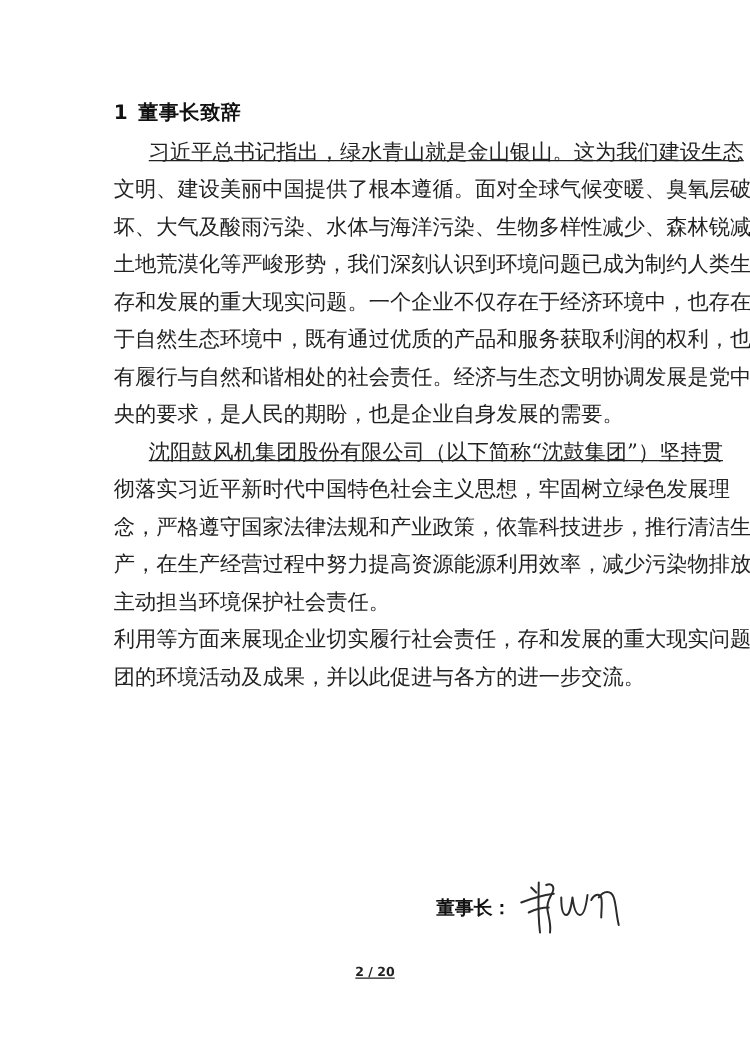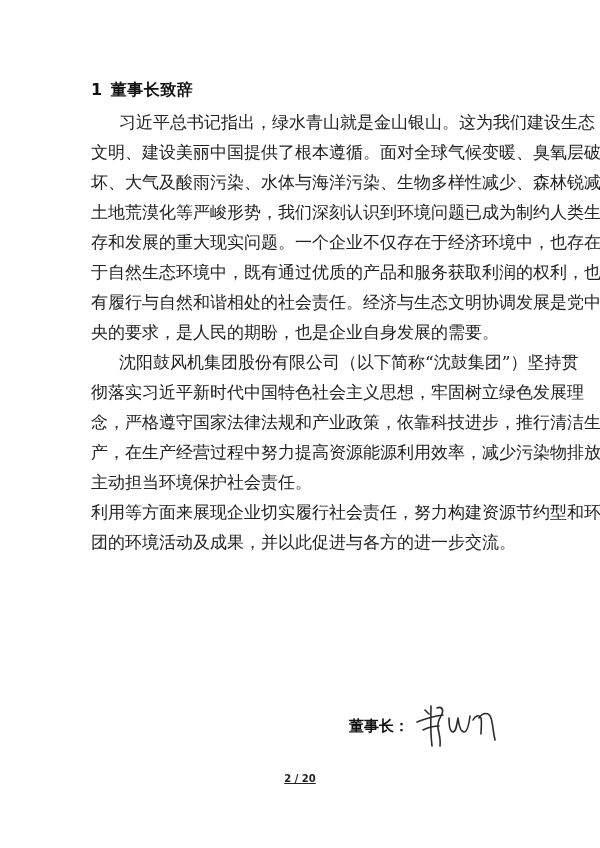--- a/index.html
+++ b/index.html
@@ -13,21 +13,21 @@
     font-weight:bold; font-size:16px; color:#111; letter-spacing:0.5px;
   }
   .heading .num { margin-right:8px; }
   .body {
     position:absolute; left:91px; top:107px; width:417px;
   }
   .line {
     height:30px; line-height:30px; font-size:17px; white-space:nowrap;
     text-align:justify; text-align-last:justify; color:#222;
   }
-  .line.indent { padding-left:28px; }
+  .line.indent { padding-left:28px;text-decoration:underline; }
   .line.last { text-align-last:left; }
   .sig {
     position:absolute; left:349px; top:700px; display:flex; align-items:center;
   }
   .sig-label {
     font-family:"DejaVu Sans","Liberation Sans",sans-serif; font-weight:bold; font-size:15px; color:#111;
   }
   .sig-img { margin-left:4px; }
   .pagenum {
     position:absolute; left:0; width:600px; top:773px; text-align:center;
@@ -52,21 +52,21 @@
     <div class="line">于自然生态环境中，既有通过优质的产品和服务获取利润的权利，也</div>
     <div class="line">有履行与自然和谐相处的社会责任。经济与生态文明协调发展是党中</div>
     <div class="line last">央的要求，是人民的期盼，也是企业自身发展的需要。</div>
 
     <div class="line indent">沈阳鼓风机集团股份有限公司（以下简称“沈鼓集团”）坚持贯</div>
     <div class="line">彻落实习近平新时代中国特色社会主义思想，牢固树立绿色发展理</div>
     <div class="line">念，严格遵守国家法律法规和产业政策，依靠科技进步，推行清洁生</div>
     <div class="line">产，在生产经营过程中努力提高资源能源利用效率，减少污染物排放，</div>
     <div class="line last">主动担当环境保护社会责任。</div>
 
-    <div class="line">利用等方面来展现企业切实履行社会责任，努力构建资源节约型和环</div>
+    <div class="line">利用等方面来展现企业切实履行社会责任，存和发展的重大现实问题</div>
     <div class="line last">团的环境活动及成果，并以此促进与各方的进一步交流。</div>
   </div>
 
   <div class="sig">
     <span class="sig-label">董事长：</span>
     <svg class="sig-img" width="90" height="52" viewBox="0 0 90 52">
       <g fill="none" stroke="#2b2b2b" stroke-width="1.6" stroke-linecap="round" stroke-linejoin="round">
         <path d="M4 22 C14 18, 22 16, 30 15"></path>
         <path d="M12 10 L16 14"></path>
         <path d="M18 6 C18 16, 17 30, 19 46"></path>

